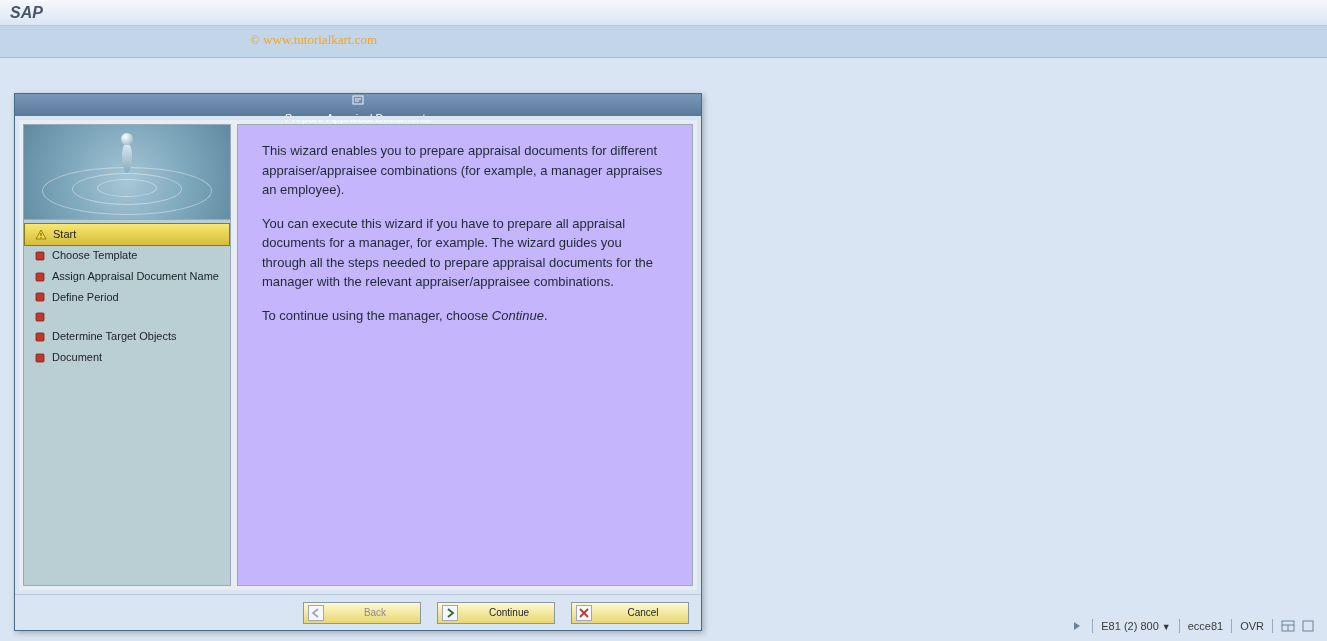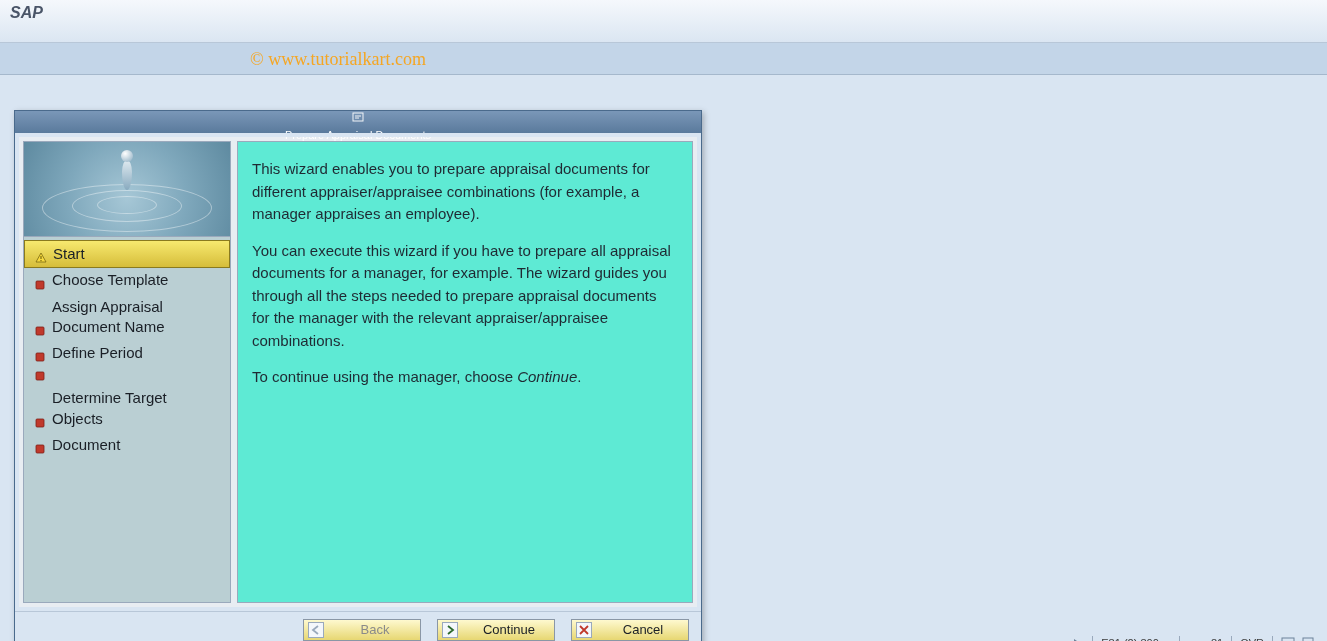--- a/index.html
+++ b/index.html
@@ -10,40 +10,41 @@
       color: #2a2a2a;
       width: 1327px;
       height: 641px;
       overflow: hidden;
       position: relative;
     }
     .app-header {
       background: linear-gradient(#f5f8fc, #dbe6f2);
       border-bottom: 1px solid #b8c7d8;
       padding: 4px 10px;
-      height: 43px;
-      display: flex;
+      height: 26px;
+      display: flex;
+      align-items: center;
     }
     .app-title {
       font-size: 16px;
       font-style: italic;
       font-weight: bold;
       color: #4a5568;
     }
     .toolbar-strip {
       height: 32px;
       background: #c3d5e8;
       border-bottom: 1px solid #a5b8cc;
       position: relative;
     }
     .watermark {
       position: absolute;
       left: 250px;
       top: 6px;
-      font-size: 18px;
+      font-size: 13px;
       color: #f5a623;
       font-family: Georgia, serif;
     }
     .canvas {
       background: #d9e5f2;
       height: 579px;
       position: relative;
     }
     .dialog {
       position: absolute;
@@ -123,24 +124,24 @@
     }
     .step-list {
       flex: 1;
       background: #bacfd3;
       border: 1px solid #9aa9bc;
       border-top: none;
       padding: 4px 0;
     }
     .step-item {
       display: flex;
-      align-items: flex-end;
+      align-items: center;
       gap: 6px;
       padding: 3px 10px;
-      font-size: 15px;
+      font-size: 11px;
       color: #1a1f26;
       line-height: 1.35;
     }
     .step-item.selected {
       background: #e8e19a;
       background: linear-gradient(#f7e96f, #d6bd3a);
       border: 1px solid #8a7a1e;
       margin: -1px 0;
     }
     .step-bullet {
@@ -148,24 +149,24 @@
       display: flex; align-items: center; justify-content: center;
       margin-top: 1px;
     }
     .right-col {
       flex: 1;
       display: flex;
       flex-direction: column;
     }
     .content-pane {
       flex: 1;
-      background: #5eead4;
-      border: 1px solid #9aa9bc;
-      padding: 16px 14px;
-      font-size: 15px;
+      background: #c4b5fd;
+      border: 1px solid #9aa9bc;
+      padding: 16px 24px;
+      font-size: 13px;
       color: #1f2a33;
       line-height: 1.5;
     }
     .content-pane p { margin-bottom: 14px; }
     .content-pane .em { font-style: italic; }
     .dialog-buttons {
       height: 36px;
       display: flex;
       align-items: center;
       justify-content: flex-end;
@@ -176,21 +177,21 @@
     }
     .sap-btn {
       min-width: 118px;
       height: 22px;
       display: flex;
       align-items: center;
       justify-content: center;
       gap: 14px;
       border: 1px solid #8a97a6;
       background: linear-gradient(#fef9cf, #e7d772);
-      font-size: 13px;
+      font-size: 10px;
       color: #1a1f26;
       padding: 0 8px 0 4px;
       cursor: pointer;
     }
     .sap-btn.disabled {
       color: #8a8a8a;
       cursor: default;
     }
     .sap-btn .btn-icon {
       width: 16px; height: 16px;

